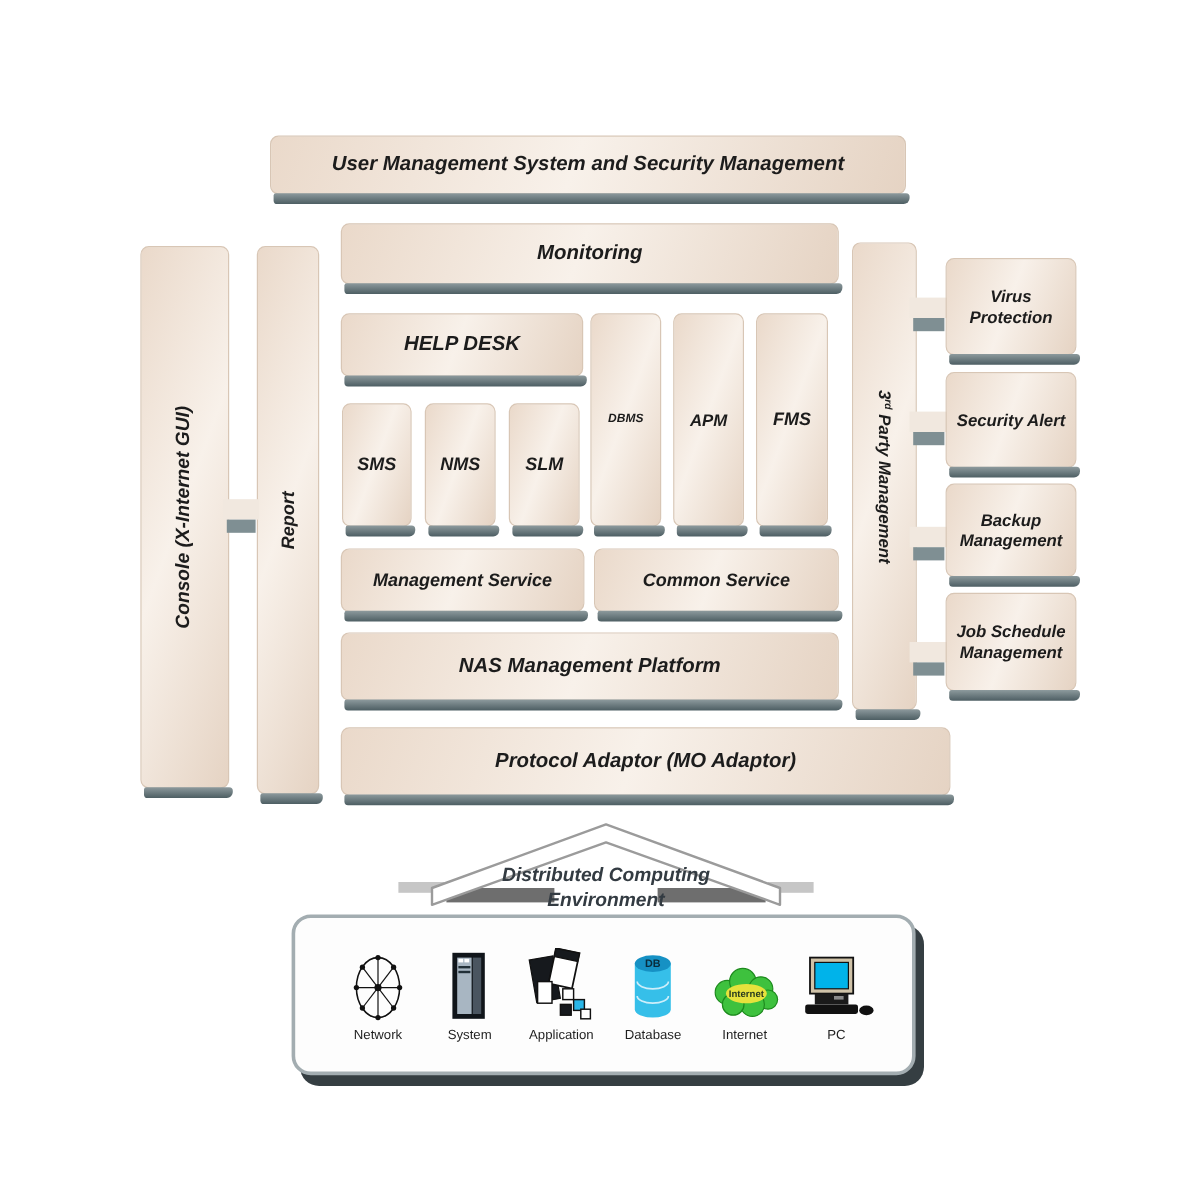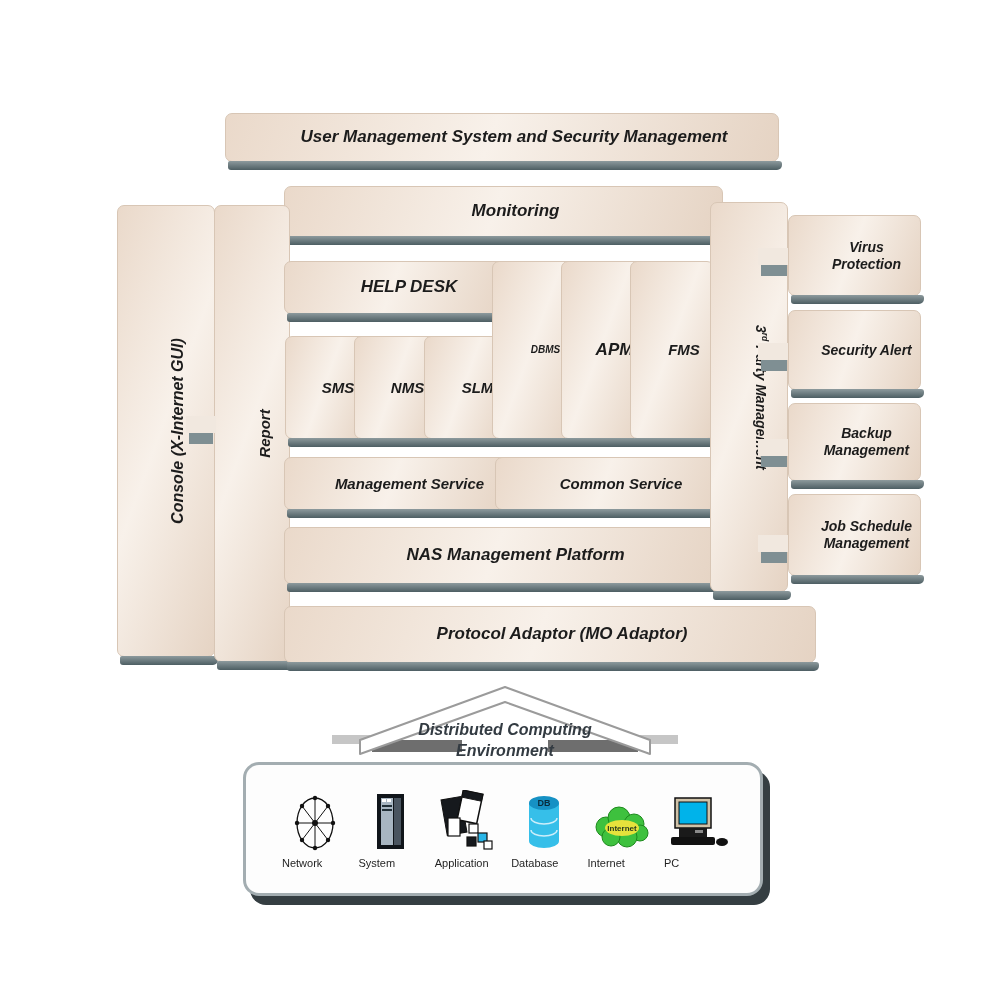--- a/index.html
+++ b/index.html
@@ -2,41 +2,41 @@
 <html><head>
 <meta charset="utf-8">
 <style>
   html,body{margin:0;padding:0;background:#fff;}
   .canvas{position:relative;width:1000px;height:1000px;background:#fff;overflow:hidden;
           font-family:"Liberation Sans",sans-serif;}
   
   .box{position:absolute;display:flex;align-items:center;justify-content:center;text-align:center;
        background:linear-gradient(110deg,#ead9ca 0%,#f8f1ea 48%,#e5d3c3 100%);
        border:1px solid #d8c6b5;border-radius:7px;
-       font-style:italic;font-weight:700;color:#1c1c1c;padding-left:24px;}
+       font-style:italic;font-weight:700;color:#1c1c1c;}
   .box::after{content:"";position:absolute;left:2px;right:-4px;bottom:-9px;height:9px;
        background:linear-gradient(180deg,#8d9a9d,#4d5e63);border-radius:2px 3px 5px 3px;}
   .box .lbl{padding:0 6px;line-height:1.18;}
   .vert span.up,.vert span.down{white-space:nowrap;display:inline-block;}
   .vert span.up{transform:rotate(-90deg);}
   .vert span.down{transform:rotate(90deg);}
   sup{font-size:0.62em;}
   
   .connector{position:absolute;}
   .c-light{height:17px;background:#f1e8df;}
   .c-gray{height:11px;background:#7f8f93;width:82%;margin-left:9%;}
   
   .arrow-svg{position:absolute;left:330px;top:684px;}
   .arrow-text{position:absolute;left:330px;top:719px;width:350px;text-align:center;
        font-style:italic;font-weight:700;font-size:16px;line-height:21px;color:#333b42;}
   
   .env{position:absolute;left:243px;top:762px;width:514px;height:128px;background:#fdfdfd;
        border:3px solid #a3adb1;border-radius:16px;box-shadow:7px 9px 0 #353e42;}
   .env-row{display:flex;height:100%;align-items:center;justify-content:space-between;padding:0 30px 0 36px;}
-  .env-item{display:flex;flex-direction:column;gap:5px;width:66px;}
+  .env-item{display:flex;flex-direction:column;align-items:center;gap:5px;width:66px;}
   .env-icon{height:62px;display:flex;align-items:flex-end;justify-content:center;}
   .env-label{font-size:11px;color:#1f1f1f;}
 </style>
 </head>
 <body>
 
 <div class="canvas">
 
   <div class="box" style="left:225px;top:113px;width:528px;height:47px;font-size:17px">
     <span class="lbl">User Management System and Security Management</span>
@@ -64,21 +64,21 @@
   </div>
   <div class="box" style="left:354px;top:336px;width:57px;height:101px;font-size:15px">
     <span class="lbl">NMS</span>
   </div>
   <div class="box" style="left:424px;top:336px;width:57px;height:101px;font-size:15px">
     <span class="lbl">SLM</span>
   </div>
   <div class="box" style="left:492px;top:261px;width:57px;height:176px;font-size:10px">
     <span class="lbl">DBMS</span>
   </div>
-  <div class="box" style="left:561px;top:261px;width:57px;height:176px;font-size:17px">
+  <div class="box" style="left:561px;top:261px;width:57px;height:176px;font-size:14px">
     <span class="lbl">APM</span>
   </div>
   <div class="box" style="left:630px;top:261px;width:58px;height:176px;font-size:15px">
     <span class="lbl">FMS</span>
   </div>
 
   <div class="box" style="left:284px;top:457px;width:201px;height:51px;font-size:15px">
     <span class="lbl">Management Service</span>
   </div>
   <div class="box" style="left:495px;top:457px;width:202px;height:51px;font-size:15px">

